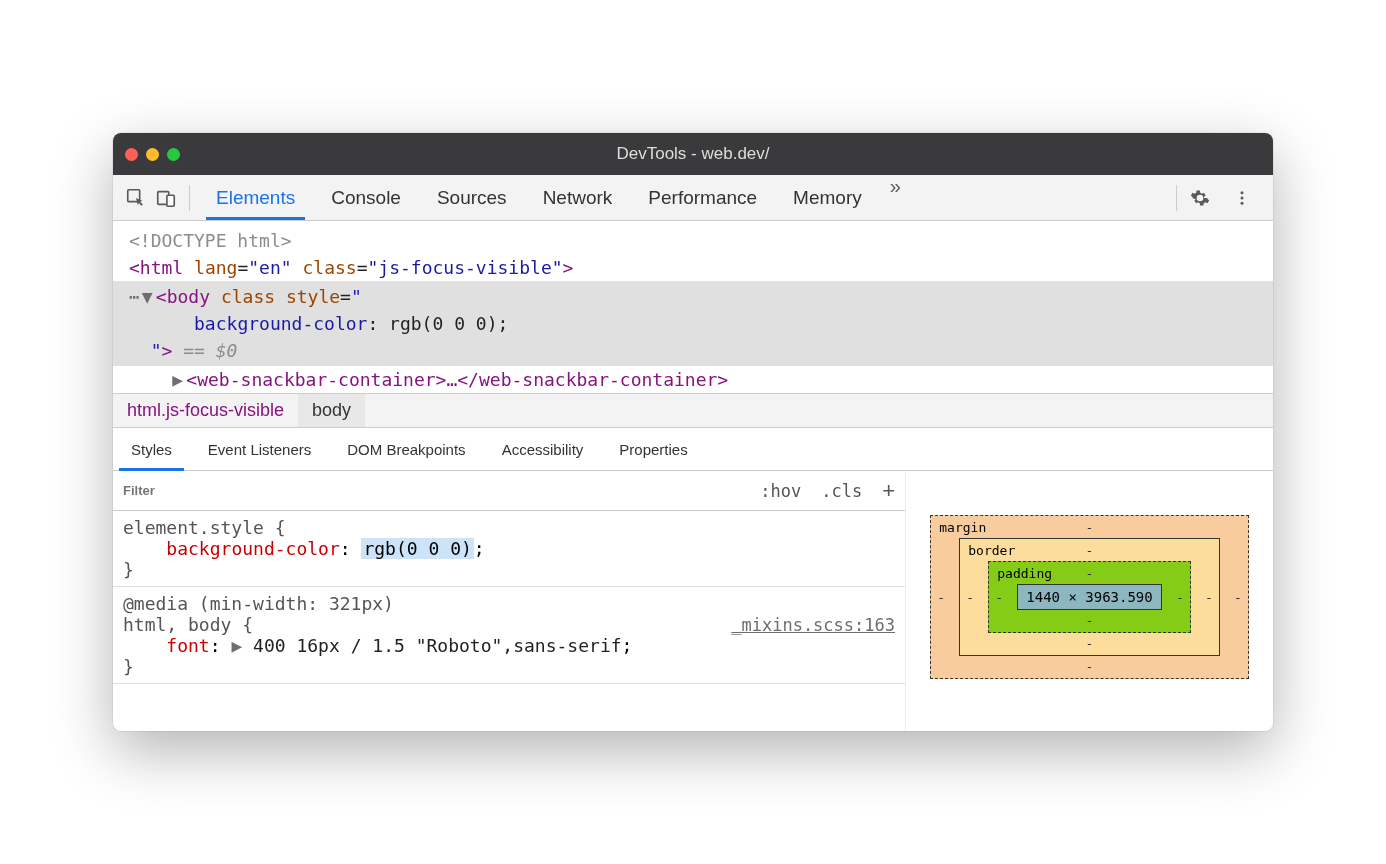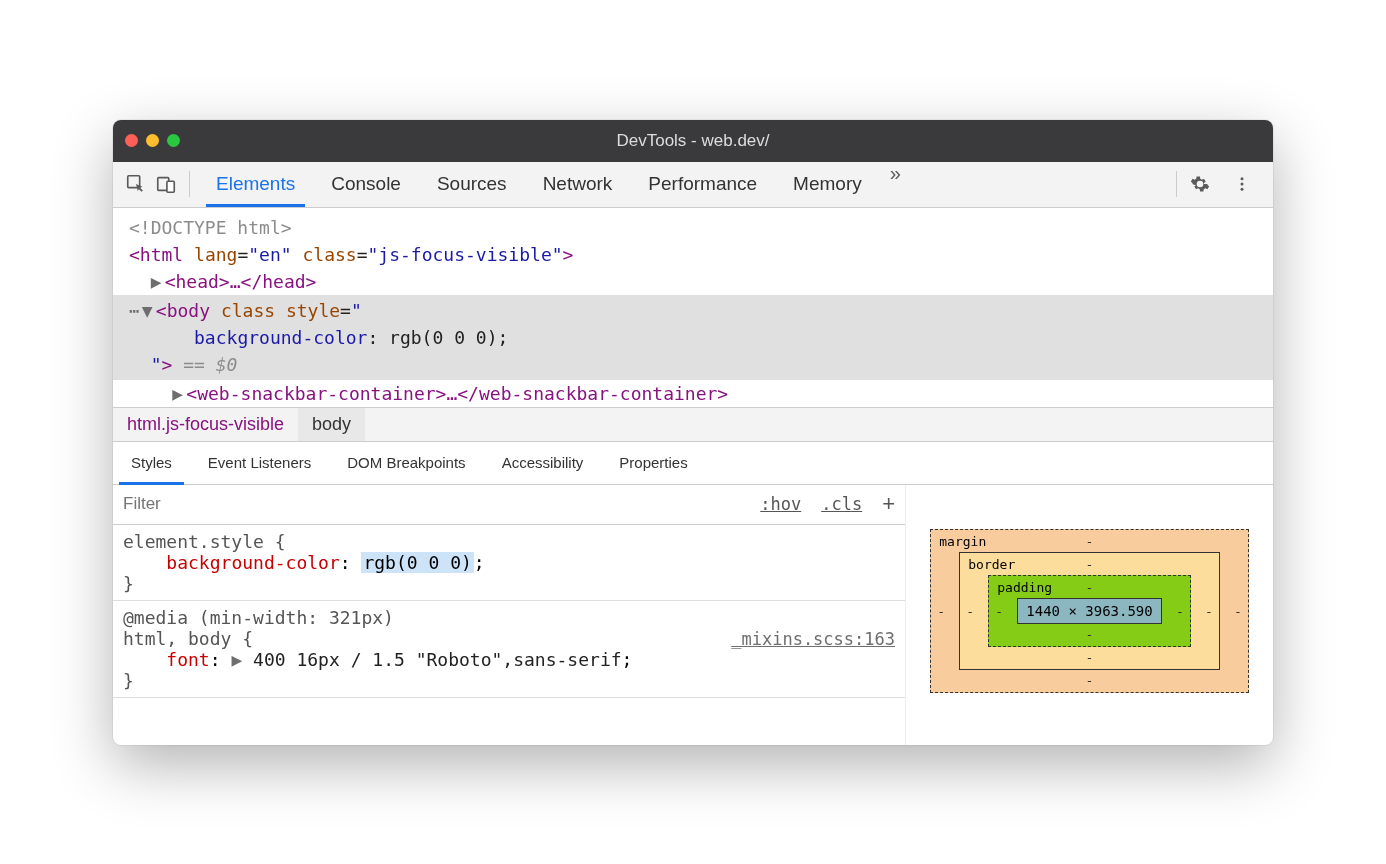--- a/index.html
+++ b/index.html
@@ -81,22 +81,22 @@
   height: 44px;
   align-items: stretch;
   background: #fff;
 }
 .stab { padding: 0 18px; display: flex; align-items: center; font-size: 15px; color: #333; cursor: pointer; position: relative; }
 .stab.active { color: #333; }
 .stab.active::after { content:""; position:absolute; bottom:-1px; left:6px; right:6px; height:3px; background:#1a73e8; }
 .styles-body { display: flex; border-top: 0; height: 260px; overflow: hidden; }
 .styles-left { flex: 1; display: flex; flex-direction: column; }
 .filterbar { display: flex; border-bottom: 1px solid #ccc; align-items: center; height: 40px; }
-.filter-input { flex: 1; border: none; padding: 0 10px; font-size: 17px; color: #0f172a; outline: none; background: transparent; }
-.pill { padding: 0 10px; font-family: "Menlo",monospace; font-size: 17px; color: #555; cursor: pointer; text-decoration: underline; }
+.filter-input { flex: 1; border: none; padding: 0 10px; font-size: 13px; color: #0f172a; outline: none; background: transparent; font-weight: bold; }
+.pill { padding: 0 10px; font-family: "Menlo",monospace; font-size: 17px; color: #555; cursor: pointer; }
 .plus { font-size: 22px; color: #555; padding: 0 10px; cursor: pointer; }
 .rule { font-family: "Menlo","Consolas",monospace; font-size: 18px; padding: 6px 10px; border-bottom: 1px solid #ddd; position: relative; }
 .sel-txt { color: #555; }
 .prop { color: #c80000; }
 .val { color: #222; }
 .val-hl { background: #cde3f8; padding: 0 2px; }
 .shorthand-arrow { color: #6e6e6e; }
 .source-link { color: #6e6e6e; text-decoration: underline; position: absolute; right: 10px; top: 28px; font-size: 17px; }
 .media { color: #555; }
 .box-model-wrap { width: 368px; display: flex; align-items: flex-start; justify-content: center; padding-top: 44px; border-left: 1px solid #eee; }
@@ -164,21 +164,20 @@
             <circle cx="12" cy="12" r="2"></circle>
             <circle cx="12" cy="19" r="2"></circle>
           </svg>
       </div>
     </div>
   </div>
 
   <div class="dom">
     <div class="dom-line gray">&lt;!DOCTYPE html&gt;</div>
     <div class="dom-line"><span class="tag">&lt;</span><span class="tag">html</span> <span class="attr">lang</span>=<span class="attrv">"en"</span> <span class="attr">class</span>=<span class="attrv">"js-focus-visible"</span><span class="tag">&gt;</span></div>
-    <div class="dom-line">  <span class="arrow">▶</span><span class="tag">&lt;head&gt;…&lt;/head&gt;</span></div>
     <div class="selected-row">
       <div class="dom-line"><span class="dots">⋯</span><span class="arrow">▼</span><span class="tag">&lt;body </span><span class="attr">class </span><span class="attr">style</span>=<span class="attrv">"</span></div>
       <div class="dom-line">      <span class="js-prop">background-color</span>: <span>rgb(0 0 0)</span>;</div>
       <div class="dom-line">  <span class="attrv">"</span><span class="tag">&gt;</span> <span class="gray">== </span><span class="dollar">$0</span></div>
     </div>
     <div class="dom-line">    <span class="arrow">▶</span><span class="tag">&lt;web-snackbar-container&gt;…&lt;/web-snackbar-container&gt;</span></div>
   </div>
 
   <div class="breadcrumb">
     <div class="crumb">html.js-focus-visible</div>

